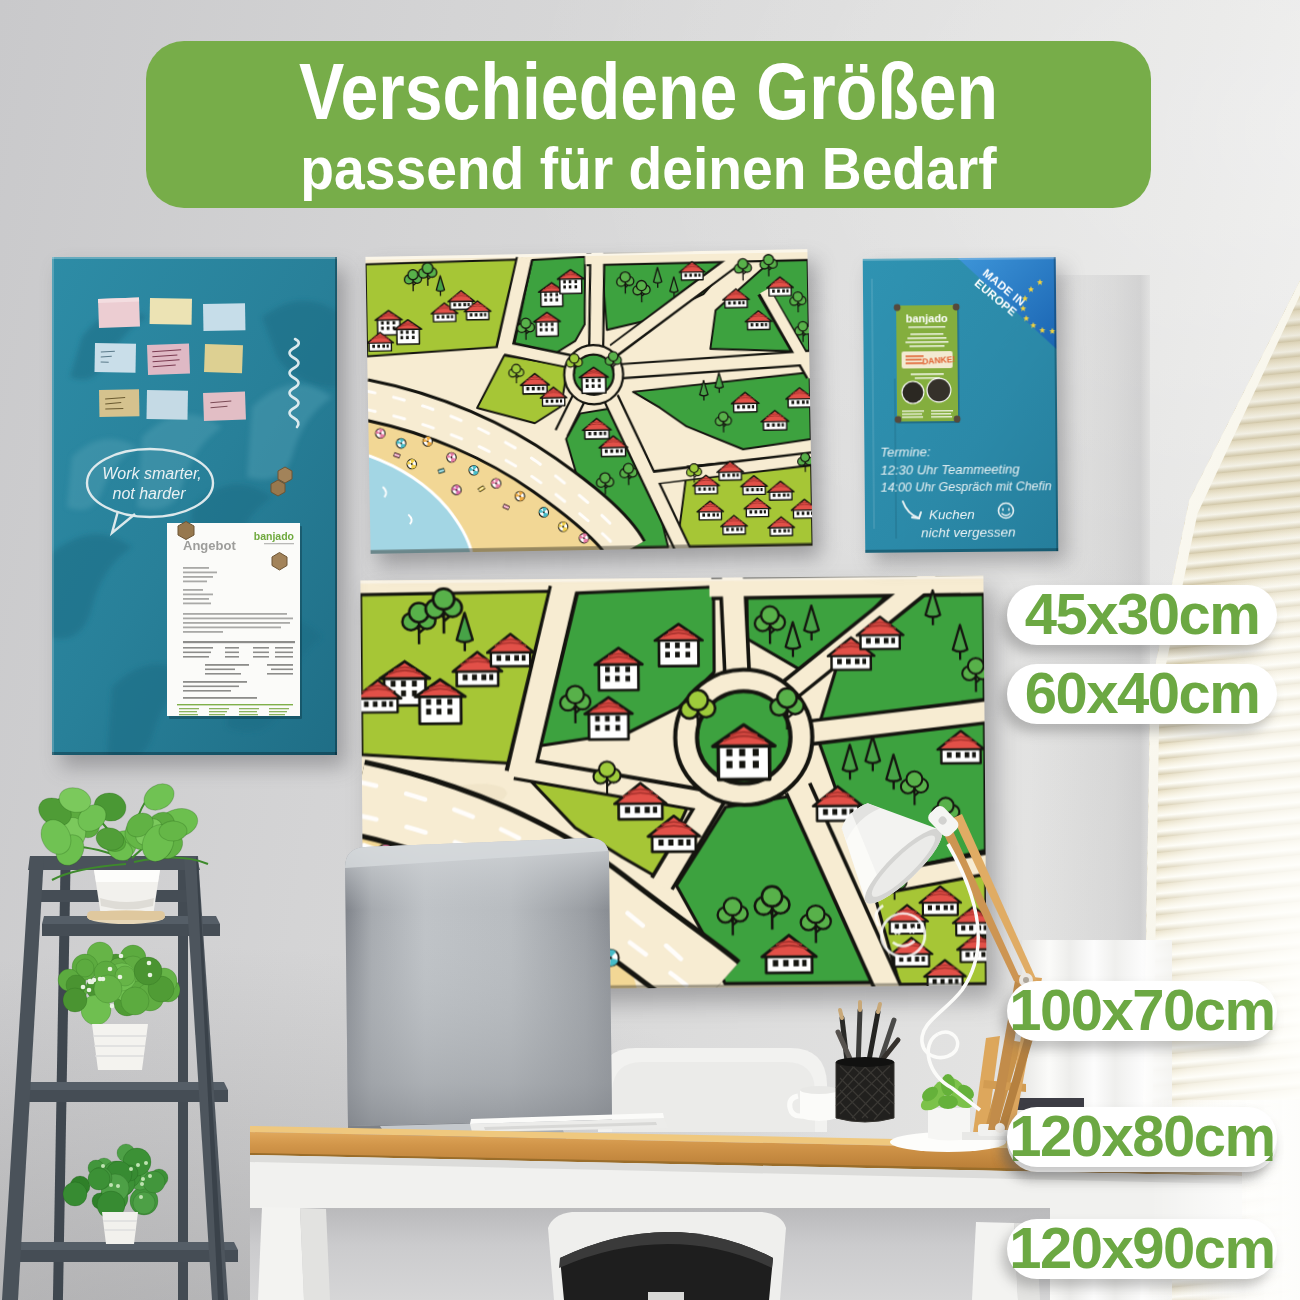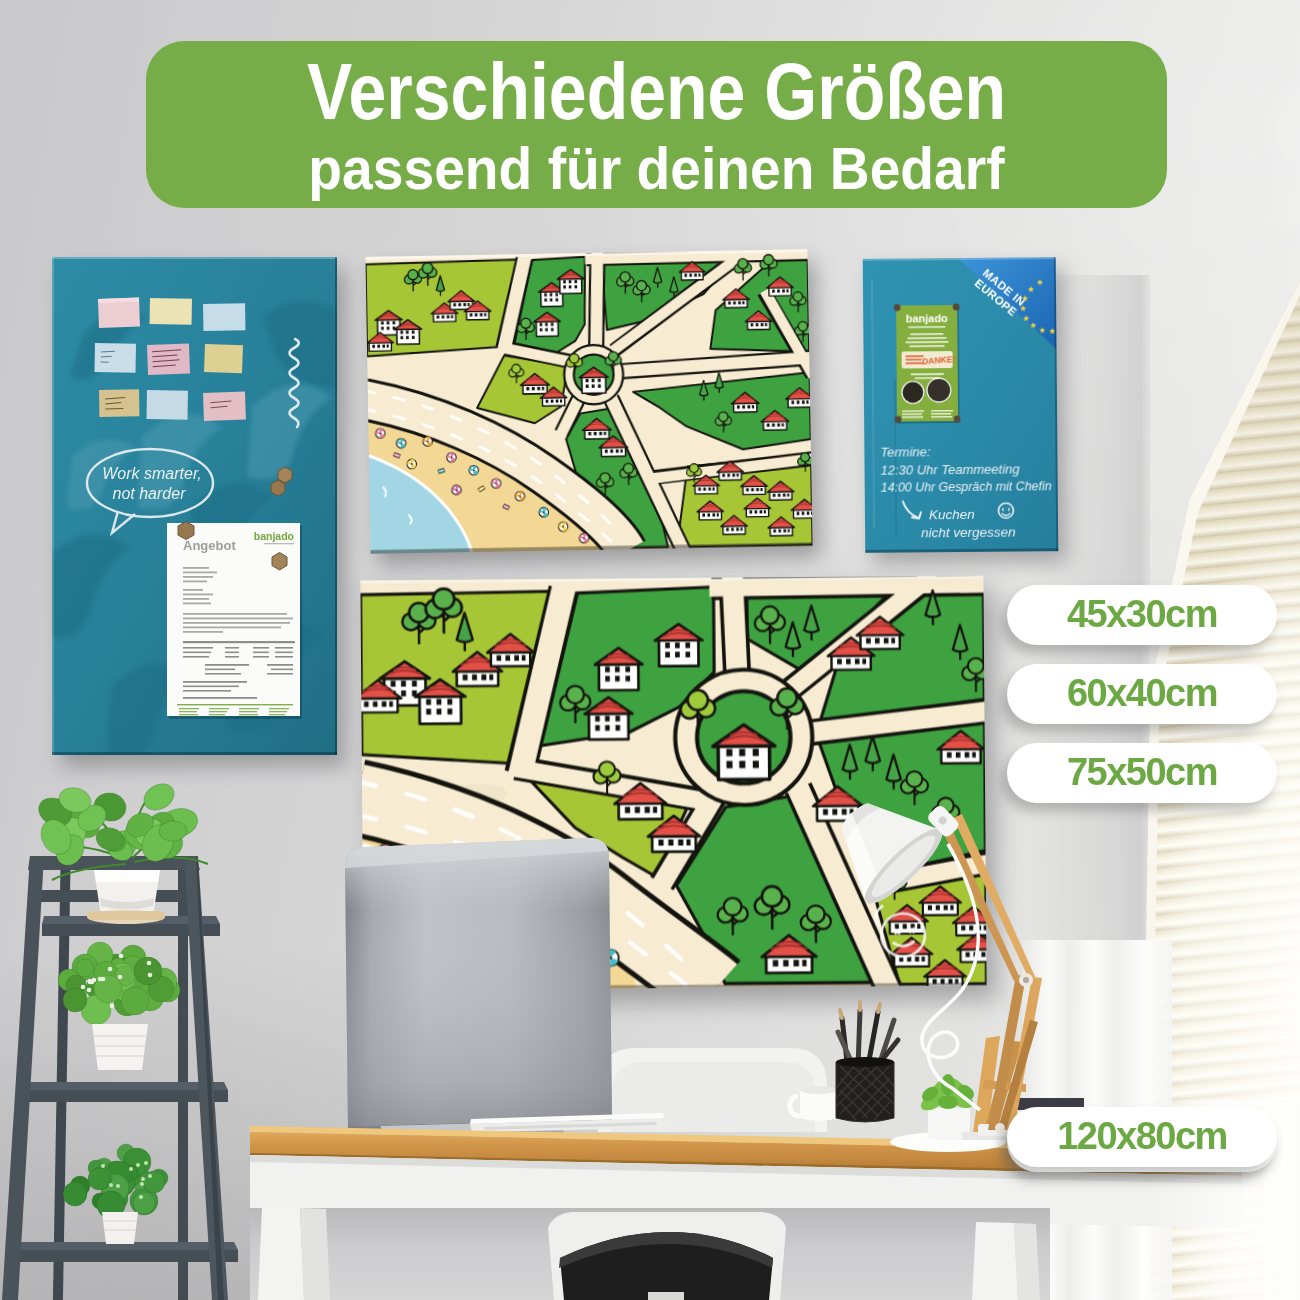--- a/index.html
+++ b/index.html
@@ -25,26 +25,26 @@
  radial-gradient(110% 62% at 105% 72%, rgba(255,255,252,1) 0%, rgba(255,255,252,.55) 55%, rgba(255,255,252,0) 78%),
  linear-gradient(180deg, rgba(190,180,152,.30) 0%, rgba(255,255,250,0) 42%),
  linear-gradient(90deg, rgba(170,163,145,.30) 0%, rgba(255,255,250,0) 32%);}
 #winframe{position:absolute;left:0;top:0;width:100%;height:100%;
 background:linear-gradient(102deg, #fdfcf6 0%, #f3f0e2 100%);
 clip-path:polygon(100% 2.9%, 46% 23.8%, 27% 41.9%, 22% 100%, 26.5% 100%, 31.5% 42.4%, 50% 25.1%, 100% 4.3%);}
 #curtain{left:1022px;top:940px;width:150px;height:360px;
 background:linear-gradient(90deg,#e8e8e6 0%,#fdfdfb 18%,#eeeeec 32%,#ffffff 48%,#f1f1ef 62%,#ffffff 80%,#f4f4f2 100%);
 opacity:.93;}
 
-#banner{left:146px;top:41px;width:1005px;height:167px;background:#77ad49;border-radius:38px;padding-left:16px;}
+#banner{left:146px;top:41px;width:1005px;height:167px;background:#77ad49;border-radius:38px;}
 #banner .l1{position:absolute;left:0;top:5px;width:100%;text-align:center;color:#fff;font-weight:bold;font-size:80px;transform:scaleX(.85);}
 #banner .l2{position:absolute;left:0;top:93px;width:100%;text-align:center;color:#fff;font-weight:bold;font-size:60px;transform:scaleX(.92);}
 
 .pill{left:1007px;width:270px;height:60px;background:#fff;border-radius:30px;box-shadow:-5px 8px 12px rgba(90,90,90,.35);
-color:#6ca843;font-weight:bold;font-size:38px;text-align:center;line-height:58px;letter-spacing:-1.5px;}
+color:#6ca843;font-weight:bold;font-size:58px;text-align:center;line-height:58px;letter-spacing:-1.5px;}
 </style>
 </head>
 <body>
 <div id="s">
   <div class="abs" id="wallshade"></div>
   <div class="abs" id="win">
     <div id="blinds"></div>
     <div id="winGlow"></div>
     <div id="winframe"></div>
   </div>
@@ -935,16 +935,17 @@
     </linearGradient>
     <rect x="1150" y="320" width="150" height="200" fill="url(#washg)"></rect>
   </svg>
 
   <div class="abs" id="banner">
     <div class="l1">Verschiedene Größen</div>
     <div class="l2">passend für deinen Bedarf</div>
   </div>
   <div class="abs pill" style="top:585px">45x30cm</div>
   <div class="abs pill" style="top:664px">60x40cm</div>
-  <div class="abs pill" style="top:743px">75x50cm</div>
+  <div class="abs pill" style="top:981px">100x70cm</div>
   <div class="abs pill" style="top:1112px">120x60cm</div>
   <div class="abs pill" style="top:1107px">120x80cm</div>
+  <div class="abs pill" style="top:1219px">120x90cm</div>
 </div>
 
 </body></html>

